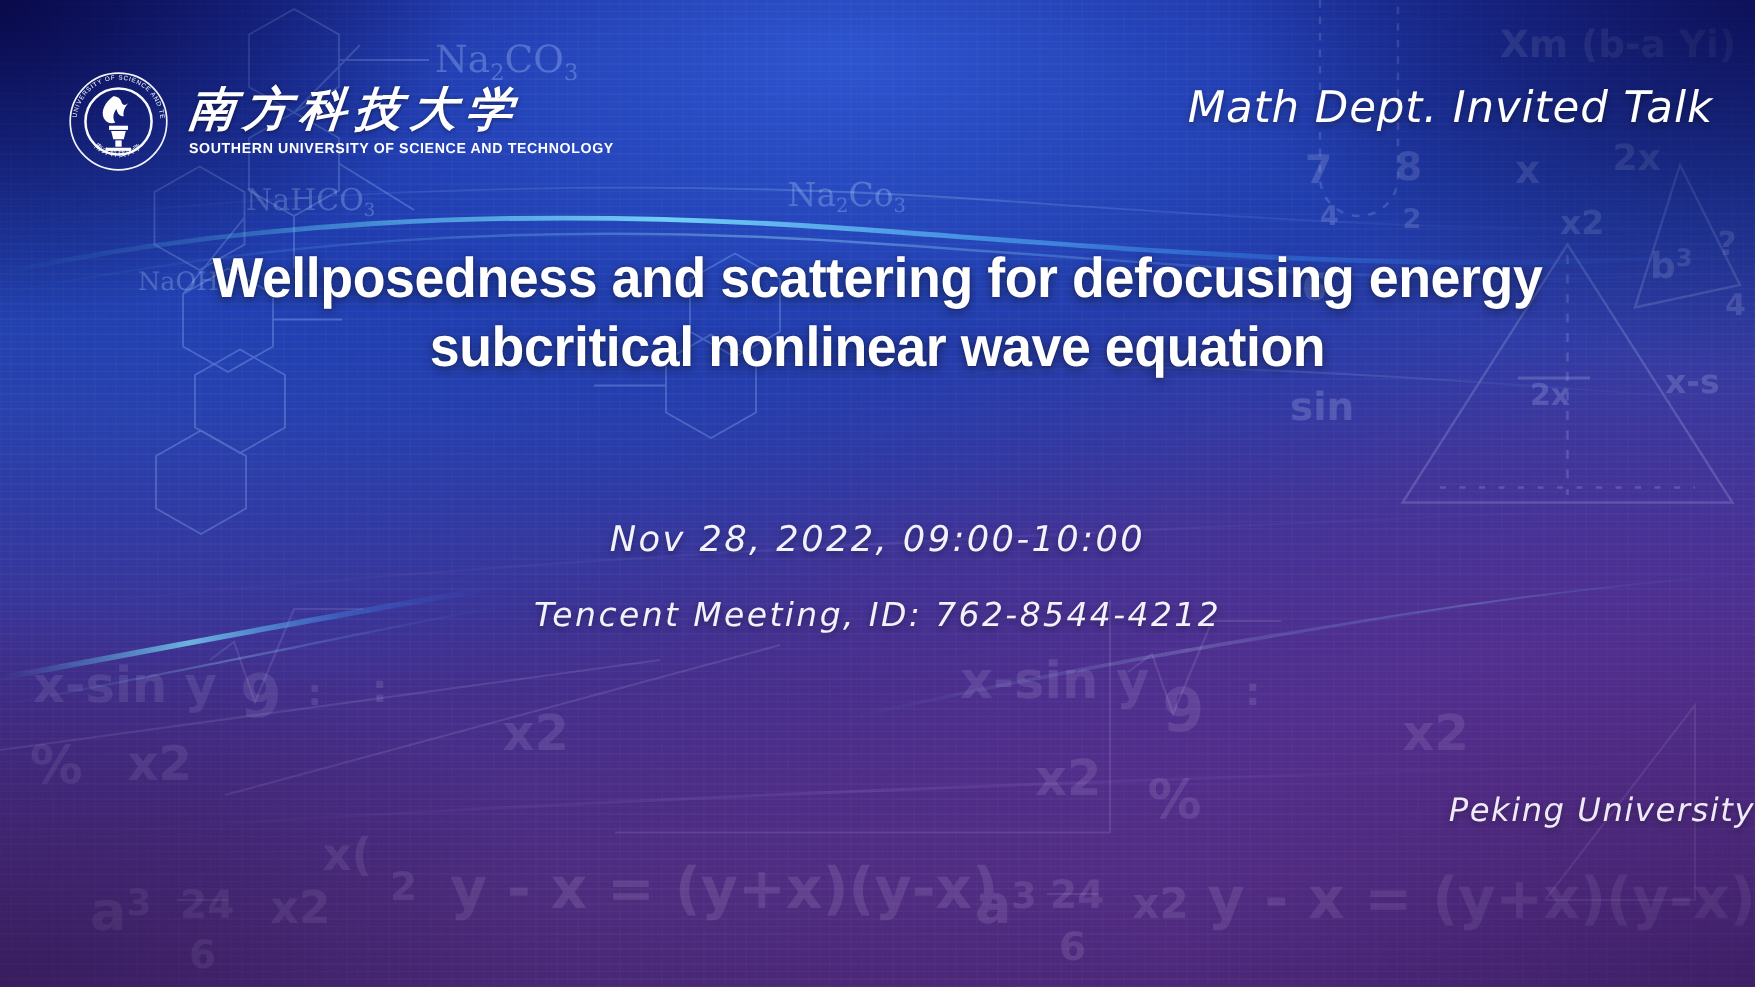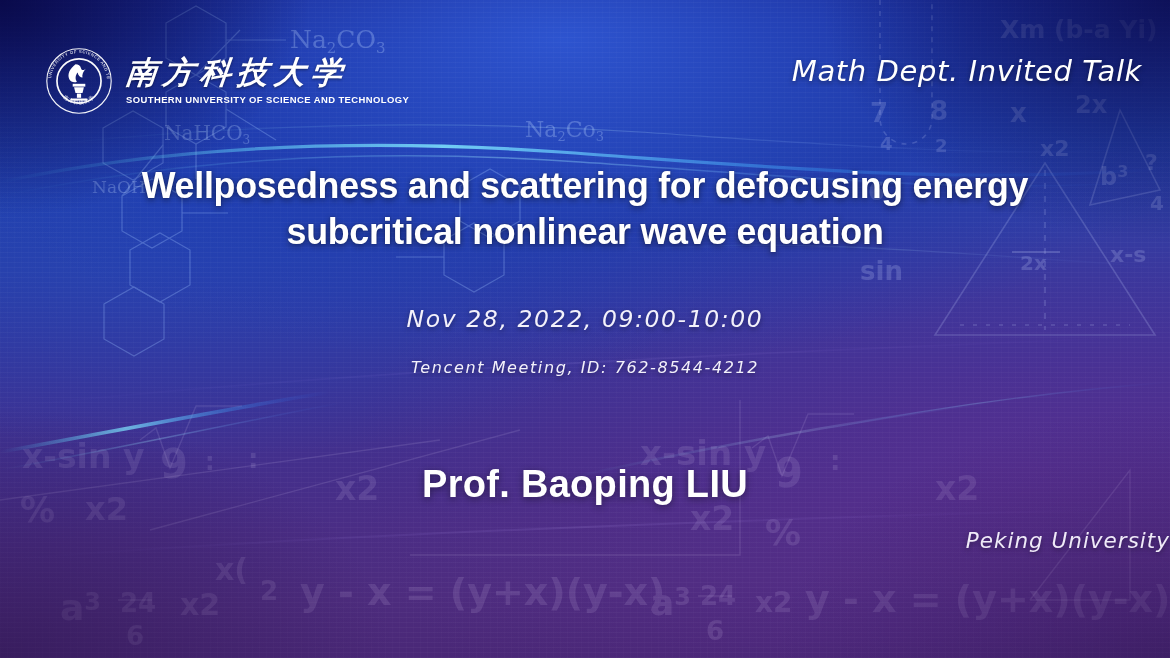--- a/index.html
+++ b/index.html
@@ -116,24 +116,25 @@
   .meta{
     position:absolute; left:0; right:0; top:305px;
     text-align:center;
     font-family:"DejaVu Sans", sans-serif;
     font-style:italic;
     color:#f3f1fb;
   }
   .meta-line1{
     font-size:23.5px; letter-spacing:1.6px;
     text-shadow:0 2px 5px rgba(0,0,0,0.38);
+    margin-top:40px;
   }
   .meta-line2{
     margin-top:25px;
-    font-size:16px; letter-spacing:1.6px;
+    font-size:22px; letter-spacing:1.6px;
     text-shadow:0 2px 5px rgba(0,0,0,0.38);
   }
 
   
   .speaker-name{
     position:absolute; left:0; right:0; top:463px;
     text-align:center;
     font-family:"Liberation Sans", sans-serif;
     font-size:38px; font-weight:700;
     color:#ffffff;
@@ -331,17 +332,16 @@
 
     <div class="kicker">Math Dept. Invited Talk</div>
 
     <h1 class="title">Wellposedness and scattering for defocusing energy subcritical nonlinear wave equation</h1>
 
     <div class="meta">
       <div class="meta-line1">Nov 28, 2022, 09:00-10:00</div>
       <div class="meta-line2">Tencent Meeting, ID: 762-8544-4212</div>
     </div>
 
-    <div class="speaker-name">Prof. Baoping LIU</div>
     <div class="speaker-affil">Peking University</div>
 
   </div>
 </div>
 
 </body></html>

